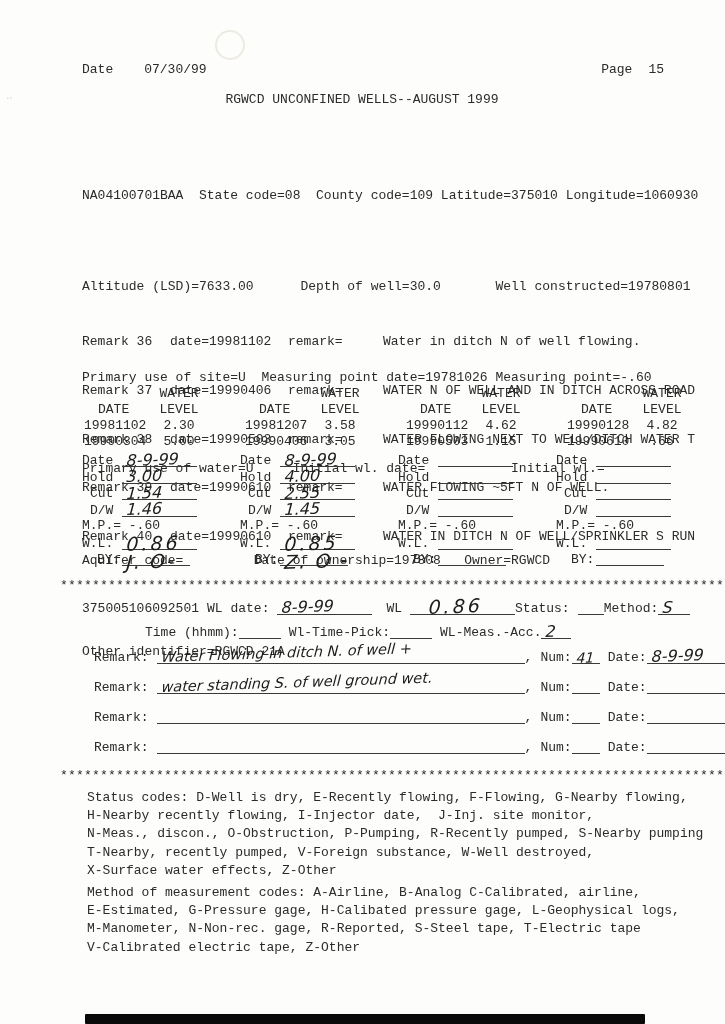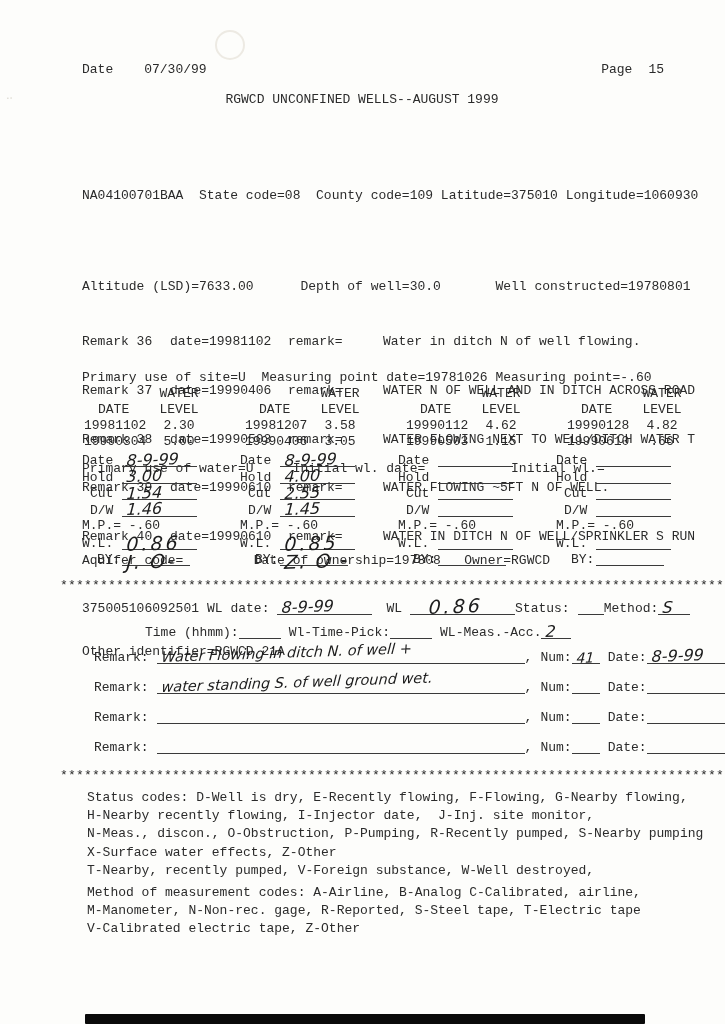--- a/index.html
+++ b/index.html
@@ -234,24 +234,25 @@
   <div class="re-row re-3">
     <span>Remark:</span><span class="bl bl-retext ml8"><span class="hw"></span></span><span>,</span><span class="ml8">Num:</span><span class="bl bl-renum"><span class="hw"></span></span><span class="ml8">Date:</span><span class="bl bl-redate"><span class="hw"></span></span>
   </div>
 
   <div class="abs sep sep2">************************************************************************************</div>
 
   <div class="sec-status" style="position:absolute;">
     <div class="pre">Status codes: D-Well is dry, E-Recently flowing, F-Flowing, G-Nearby flowing,</div>
     <div class="pre">H-Nearby recently flowing, I-Injector date,  J-Inj. site monitor,</div>
     <div class="pre">N-Meas., discon., O-Obstruction, P-Pumping, R-Recently pumped, S-Nearby pumping</div>
+    <div class="pre">T-Nearby, recently pumped, V-Foreign substance, W-Well destroyed,</div>
     <div class="pre">X-Surface water effects, Z-Other</div>
-    <div class="pre">T-Nearby, recently pumped, V-Foreign substance, W-Well destroyed,</div>
   </div>
 
   <div class="sec-method" style="position:absolute;">
     <div class="pre">Method of measurement codes: A-Airline, B-Analog C-Calibrated, airline,</div>
+    <div class="pre">E-Estimated, G-Pressure gage, H-Calibated pressure gage, L-Geophysical logs,</div>
     <div class="pre">M-Manometer, N-Non-rec. gage, R-Reported, S-Steel tape, T-Electric tape</div>
     <div class="pre">V-Calibrated electric tape, Z-Other</div>
   </div>
 
   <div class="artifact-bar"></div>
 </div>
 
 </body></html>

